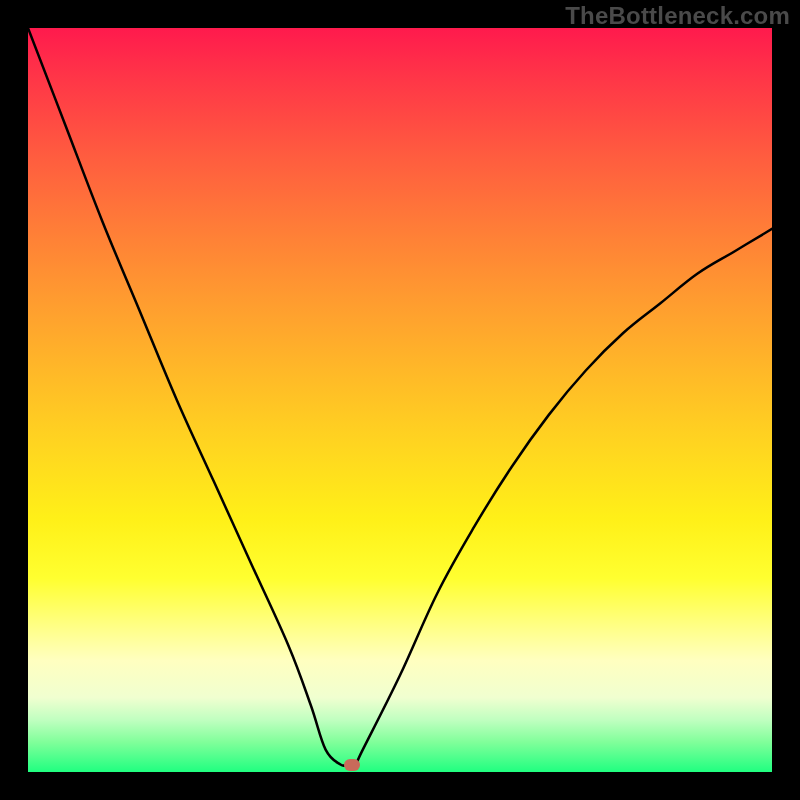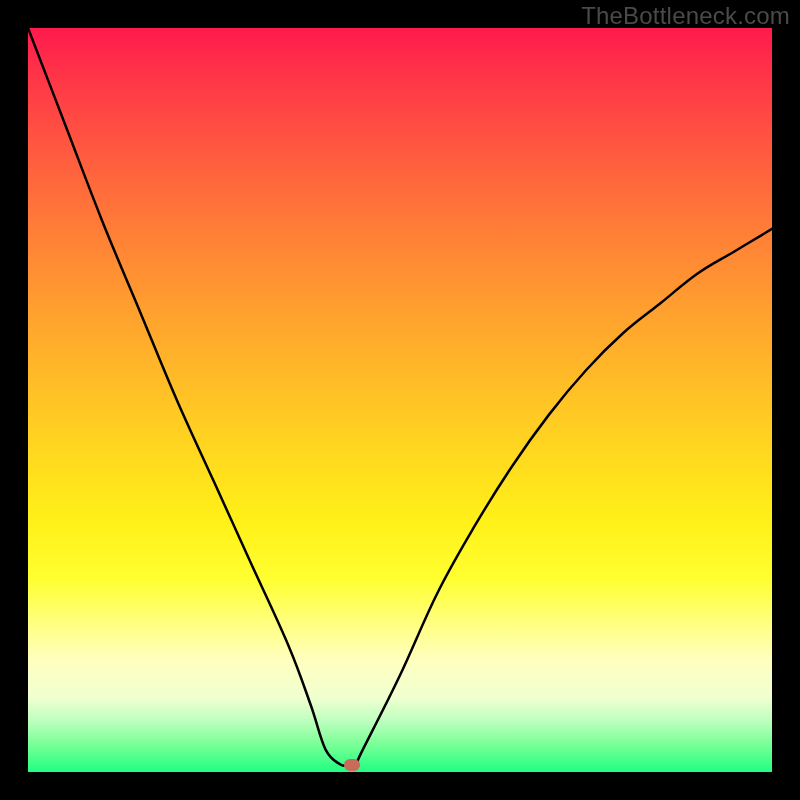--- a/index.html
+++ b/index.html
@@ -34,21 +34,21 @@
       #80ff9a 96%,
       #20ff80 100%
     );
   }
   .watermark {
     position: absolute;
     top: 2px;
     right: 10px;
     color: #4a4a4a;
     font-size: 24px;
-    font-weight: 400;
+    font-weight: 700;
     letter-spacing: 0.2px;
     z-index: 10;
   }
   svg.curve {
     position: absolute;
     left: 0;
     top: 0;
     width: 744px;
     height: 744px;
   }

